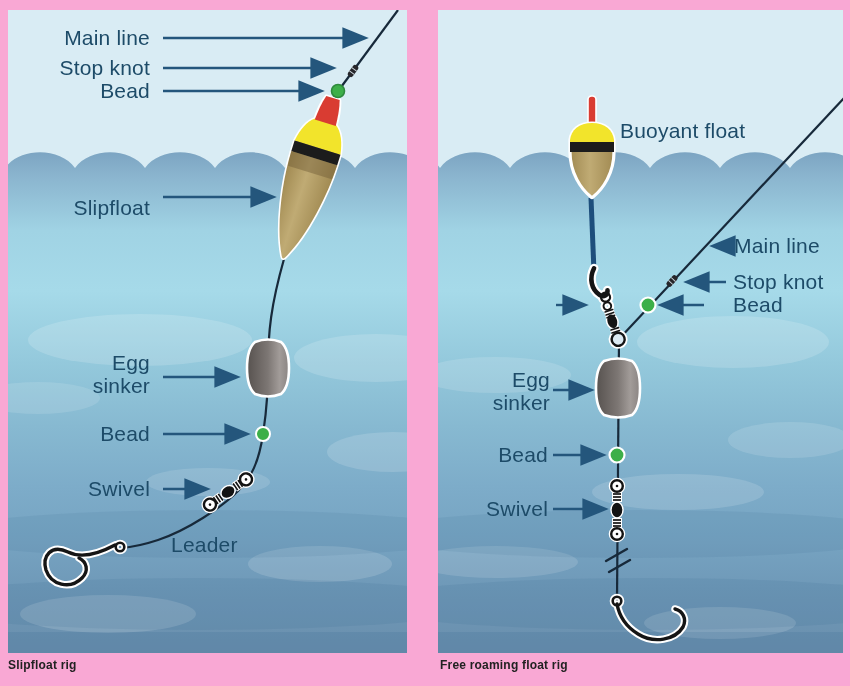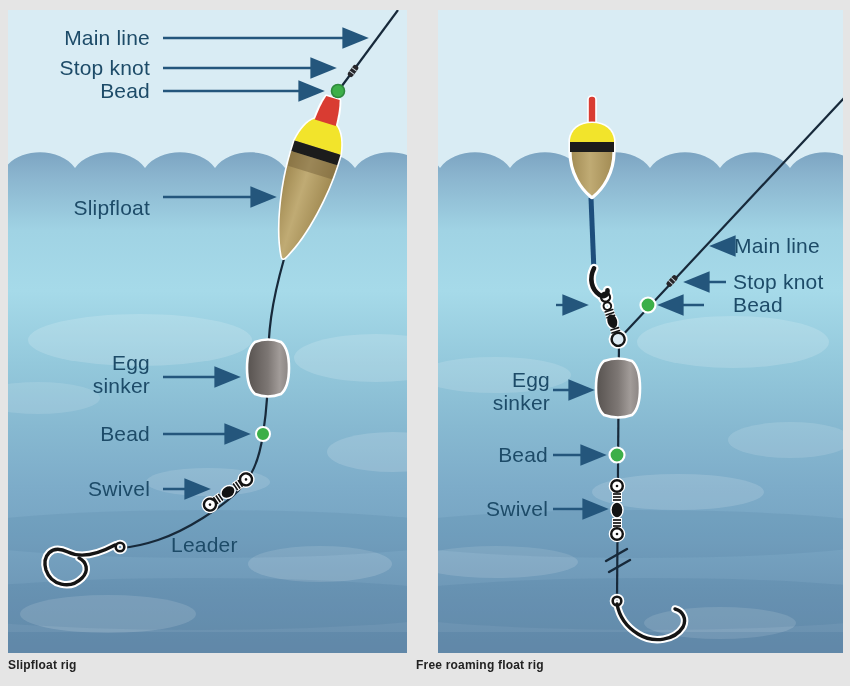--- a/index.html
+++ b/index.html
@@ -1,27 +1,27 @@
 <!DOCTYPE html>
 <html><head>
 <meta charset="utf-8">
 <style>
   html,body{margin:0;padding:0;background:#ffffff;}
-  .figure{position:relative;width:850px;height:686px;background:#e5e5e5;overflow:hidden;
+  .figure{position:relative;width:850px;height:686px;background:#f9a8d4;overflow:hidden;
           font-family:"Liberation Sans", sans-serif;}
   .panel{position:absolute;top:10px;height:643px;overflow:hidden;}
   .panel.left{left:8px;width:399px;}
   .panel.right{left:438px;width:405px;}
   .panel svg{position:absolute;left:0;top:0;}
   .lbl{position:absolute;color:#1d4b68;font-size:21px;line-height:23px;letter-spacing:.2px;
        white-space:pre-line;user-select:none;}
   .lbl.r{text-align:right;}
   .caption{position:absolute;top:658px;color:#222222;font-size:12px;font-weight:bold;letter-spacing:.2px;}
   .cap-left{left:8px;}
-  .cap-right{left:416px;}
+  .cap-right{left:440px;}
 
   
   .l-mainline{top:16px;right:257px;}
   .l-stopknot{top:46px;right:257px;}
   .l-beadtop{top:69px;right:257px;}
   .l-slipfloat{top:186px;right:257px;}
   .l-eggsinker{top:341px;right:257px;}
   .l-beadlower{top:412px;right:257px;}
   .l-swivel{top:467px;right:257px;}
   .l-leader{top:523px;left:163px;}
@@ -313,20 +313,21 @@
         <line x1="292" y1="236" x2="276" y2="236" marker-end="url(#ahR)"></line>
         <line x1="288" y1="272" x2="250" y2="272" marker-end="url(#ahR)"></line>
         <line x1="266" y1="295" x2="224" y2="295" marker-end="url(#ahR)"></line>
         <line x1="118" y1="295" x2="146" y2="295" marker-end="url(#ahR)"></line>
         <line x1="115" y1="380" x2="152" y2="380" marker-end="url(#ahR)"></line>
         <line x1="115" y1="445" x2="164" y2="445" marker-end="url(#ahR)"></line>
         <line x1="115" y1="499" x2="166" y2="499" marker-end="url(#ahR)"></line>
       </g>
     </svg>
 
+    <div class="lbl r-buoyant">Buoyant float</div>
     <div class="lbl r-mainline">Main line</div>
     <div class="lbl r-stopknot">Stop knot</div>
     <div class="lbl r-beadtop">Bead</div>
     <div class="lbl r r-eggsinker">Egg
 sinker</div>
     <div class="lbl r r-beadlower">Bead</div>
     <div class="lbl r r-swivel">Swivel</div>
   </div>
 
   <div class="caption cap-left">Slipfloat rig</div>

